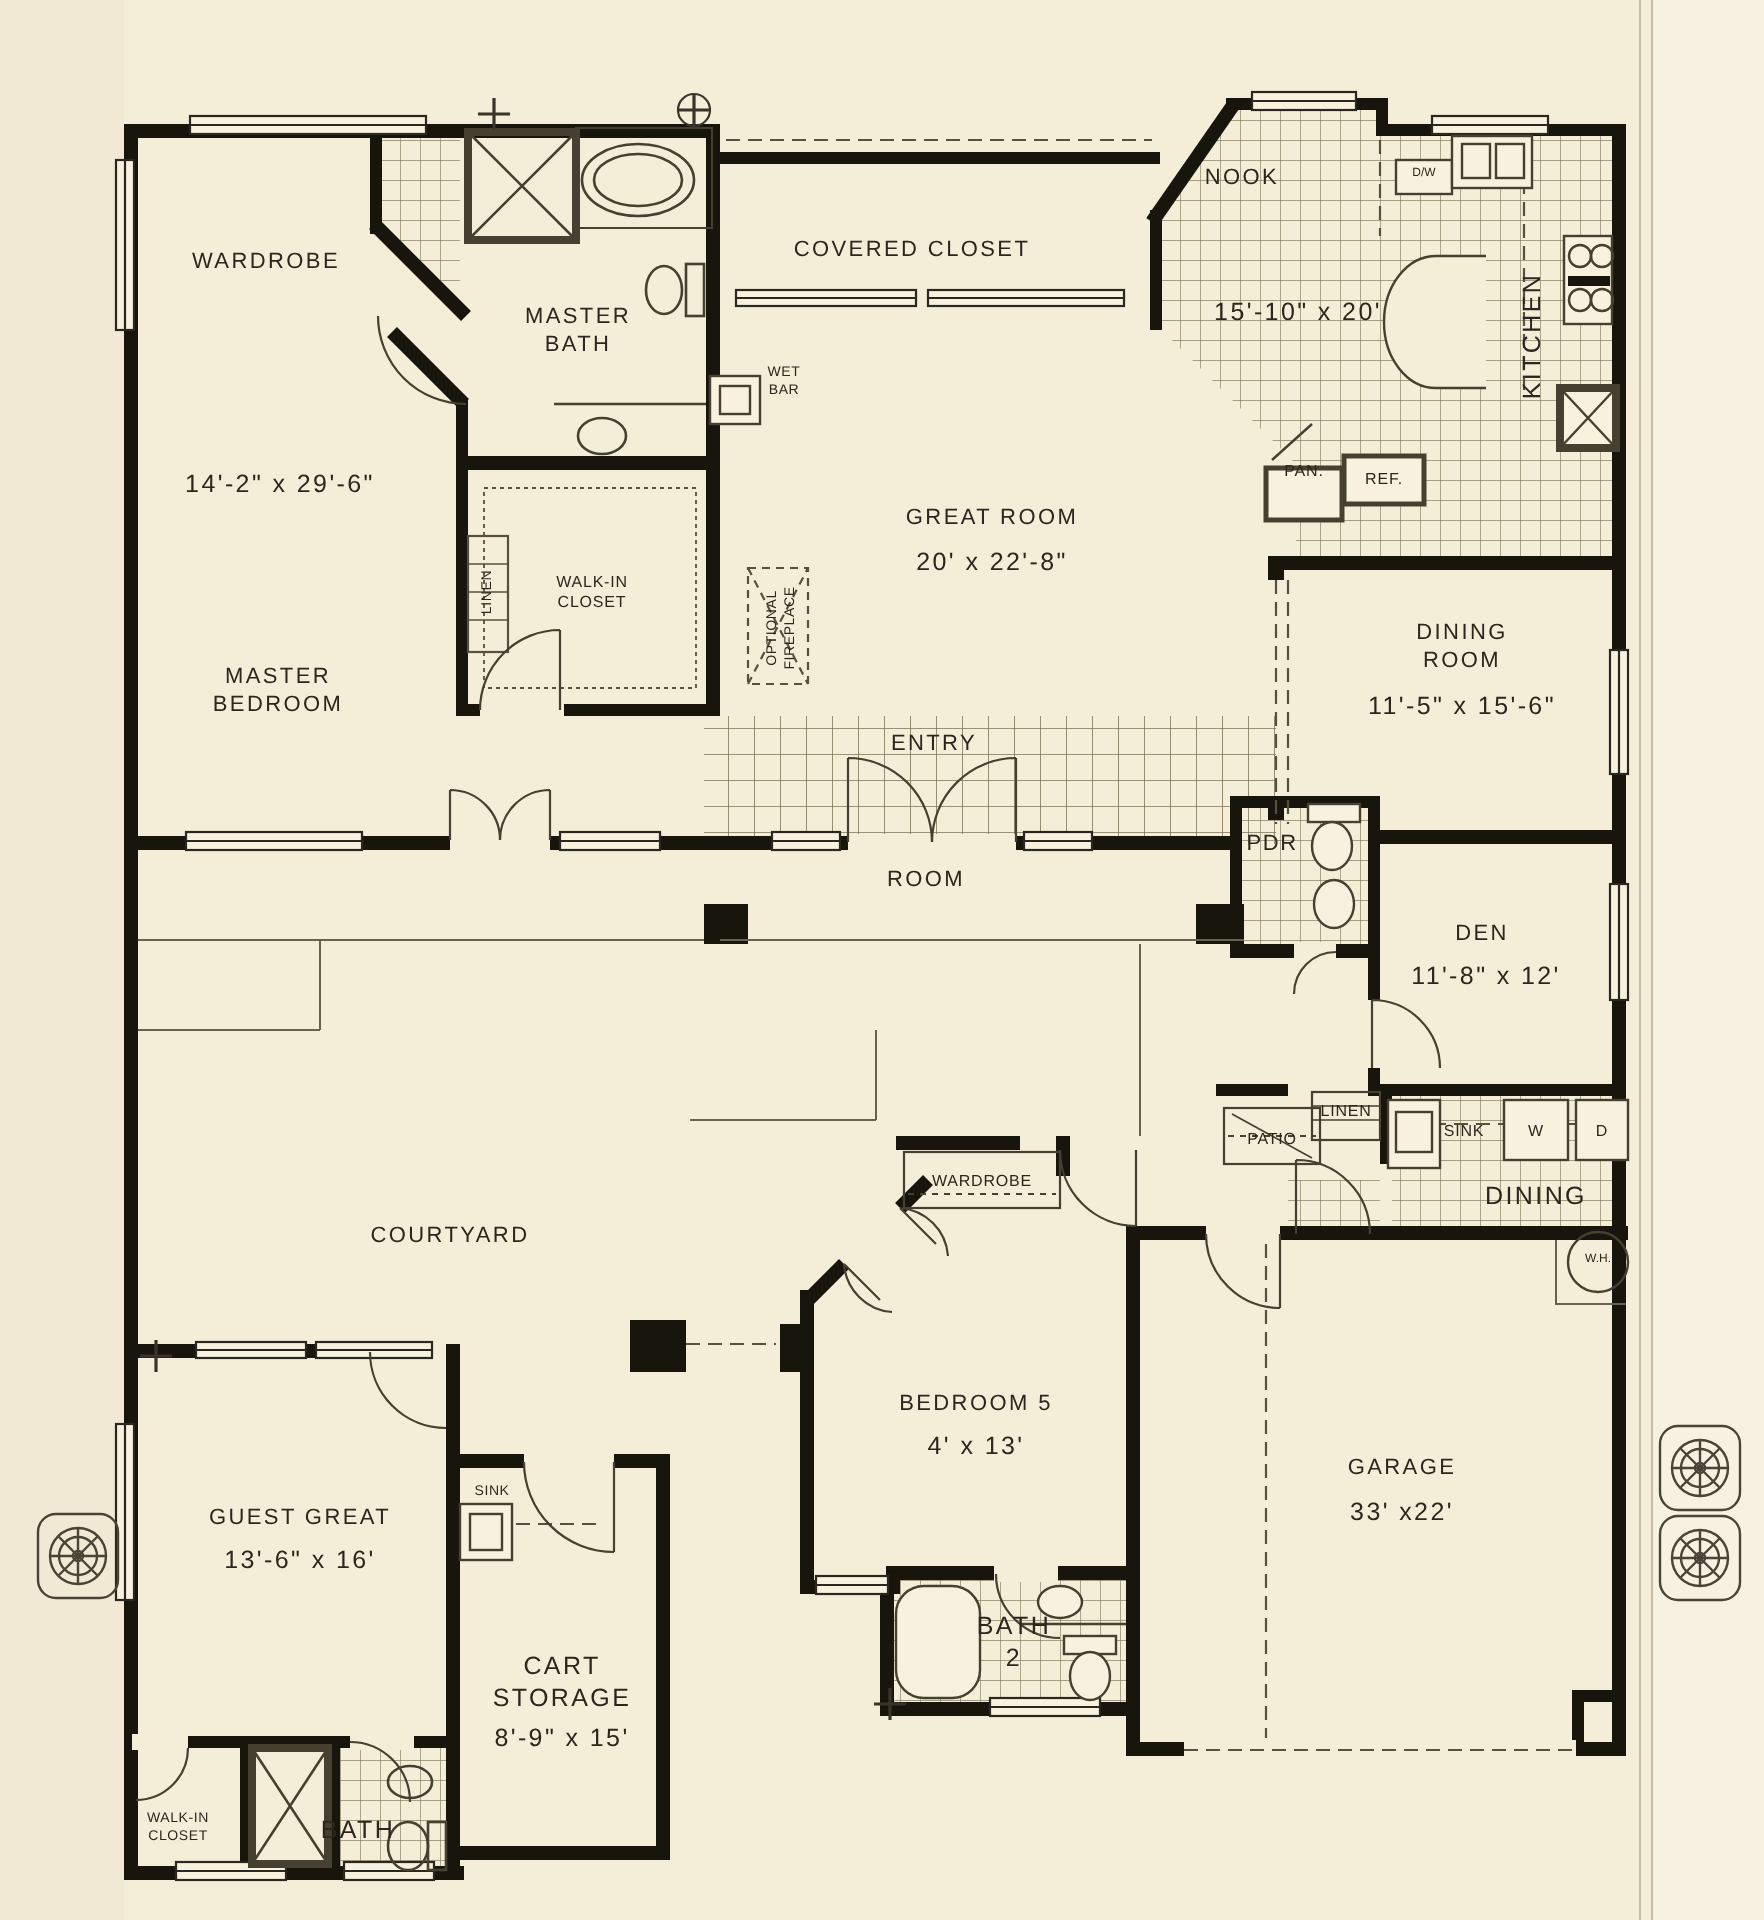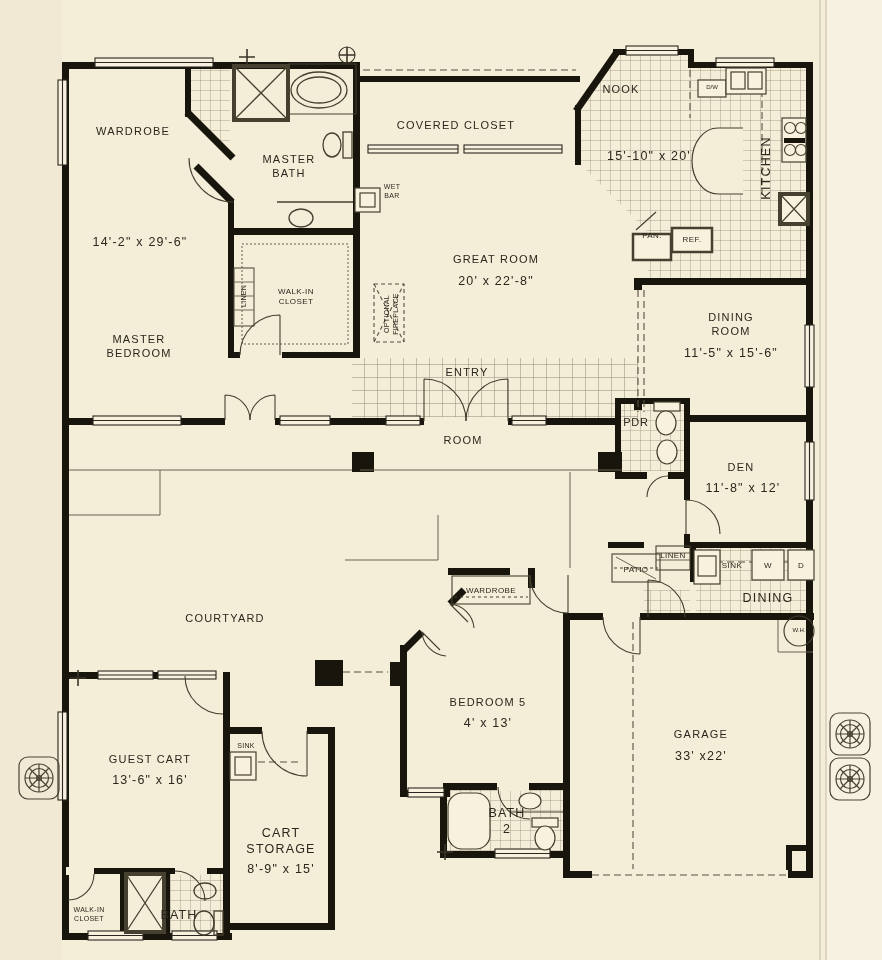--- a/index.html
+++ b/index.html
@@ -404,21 +404,21 @@
   <div class="lbl s8" style="left:768px;top:566px">W</div>
   <div class="lbl s8" style="left:801px;top:566px">D</div>
   <div class="lbl s13" style="left:768px;top:598px">DINING</div>
   <div class="lbl s6" style="left:799px;top:631px">W.H.</div>
   <div class="lbl s15" style="left:225px;top:618px">COURTYARD</div>
   <div class="lbl s8" style="left:491px;top:591px">WARDROBE</div>
   <div class="lbl s15" style="left:488px;top:702px">BEDROOM 5</div>
   <div class="lbl s13" style="left:488px;top:723px">4' x 13'</div>
   <div class="lbl s15" style="left:701px;top:734px">GARAGE</div>
   <div class="lbl s13" style="left:701px;top:756px">33' x22'</div>
-  <div class="lbl s15" style="left:150px;top:759px">GUEST CART</div>
+  <div class="lbl s15" style="left:150px;top:759px">GUEST GREAT</div>
   <div class="lbl s13" style="left:150px;top:780px">13'-6" x 16'</div>
   <div class="lbl s7" style="left:246px;top:746px">SINK</div>
   <div class="lbl s13" style="left:281px;top:841px">CART
 STORAGE</div>
   <div class="lbl s13" style="left:281px;top:869px">8'-9" x 15'</div>
   <div class="lbl s13" style="left:507px;top:821px">BATH
 2</div>
   <div class="lbl s7" style="left:89px;top:914px">WALK-IN
 CLOSET</div>
   <div class="lbl s13" style="left:179px;top:915px">BATH</div>

